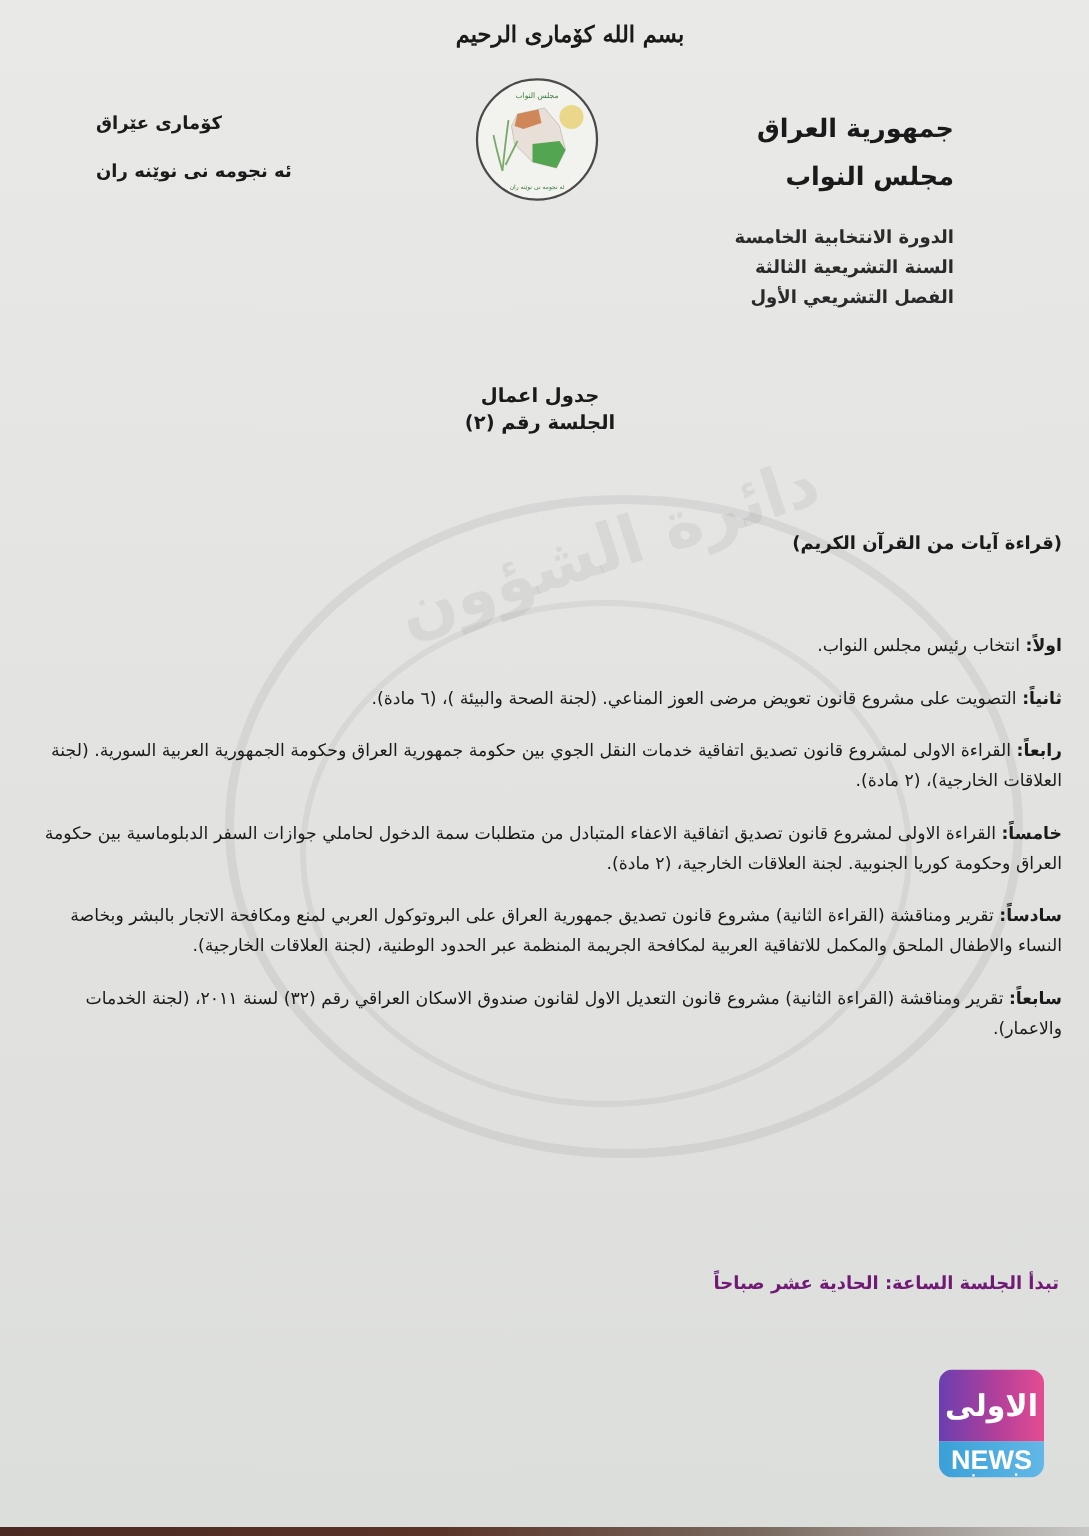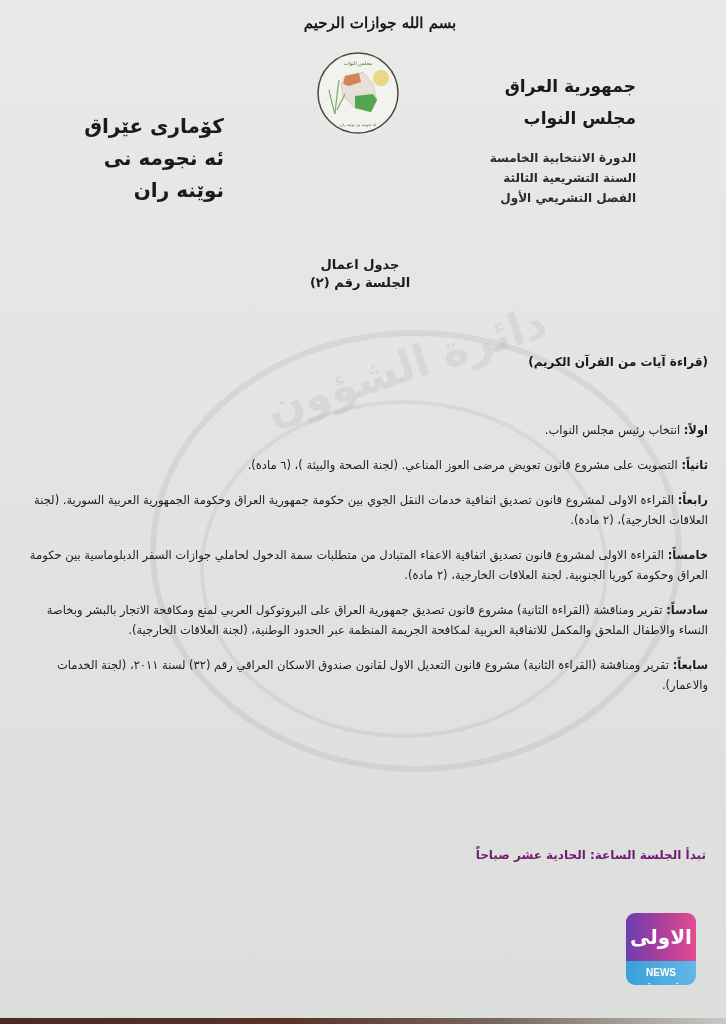--- a/index.html
+++ b/index.html
@@ -32,22 +32,22 @@
   }
   .basmala {
     position: absolute; left: 290px; top: 14px; width: 180px; text-align: center;
     font-family: "DejaVu Serif", serif; font-size: 15px; font-weight: bold; direction: rtl;
   }
   .header-right {
     position: absolute; right: 90px; top: 70px; direction: rtl; text-align: right;
     font-weight: bold; font-size: 17px; line-height: 32px;
   }
   .header-left {
-    position: absolute; left: 64px; top: 66px; direction: rtl; text-align: right;
-    font-weight: bold; font-size: 20px; line-height: 32px; width: 160px; margin-top: 44px;
+    position: absolute; left: 64px; top: 66px; direction: rtl; text-align: left;
+    font-weight: bold; font-size: 12px; line-height: 32px; width: 160px;
   }
   .session-info {
     position: absolute; right: 90px; top: 148px; direction: rtl; text-align: right;
     font-weight: bold; font-size: 12px; line-height: 20px; color: #2a2a2a;
   }
   .logo {
     position: absolute; left: 315px; top: 50px; width: 86px; height: 86px;
   }
   .agenda-title {
     position: absolute; left: 240px; top: 256px; width: 240px; direction: rtl; text-align: center;
@@ -69,35 +69,35 @@
   .news-logo {
     position: absolute; left: 626px; top: 913px; width: 70px; height: 72px;
     border-radius: 9px; overflow: hidden;
   }
   .news-top {
     height: 48px; background: linear-gradient(90deg, #6a3fb0 0%, #b23f9a 55%, #e44c92 100%);
     color: #fff; text-align: center; font-weight: bold; font-size: 20px; line-height: 48px; direction: rtl;
   }
   .news-bottom {
     height: 24px; background: linear-gradient(90deg, #3aa0d8, #62b8e6); color: #fff;
-    text-align: center; font-weight: bold; font-size: 10px; line-height: 24px;
+    text-align: center; font-weight: bold; font-size: 18px; line-height: 24px;
     font-family: "Liberation Sans", sans-serif;
   }
 </style>
 </head>
 <body>
 
 <div class="paper"></div>
 <div class="bottom-strip"></div>
 
 <div class="watermark"></div>
 <div class="watermark-inner"></div>
 <div class="watermark-text">دائرة الشؤون</div>
 
-<div class="basmala">بسم الله جوازات الرحيم</div>
+<div class="basmala">بسم الله كۆماری الرحيم</div>
 
 <div class="header-right">
   <div>جمهورية العراق</div>
   <div>مجلس النواب</div>
 </div>
 
 <div class="header-left">
   <div>كۆماری عێراق</div>
   <div>ئه نجومه نی نوێنه ران</div>
 </div>

